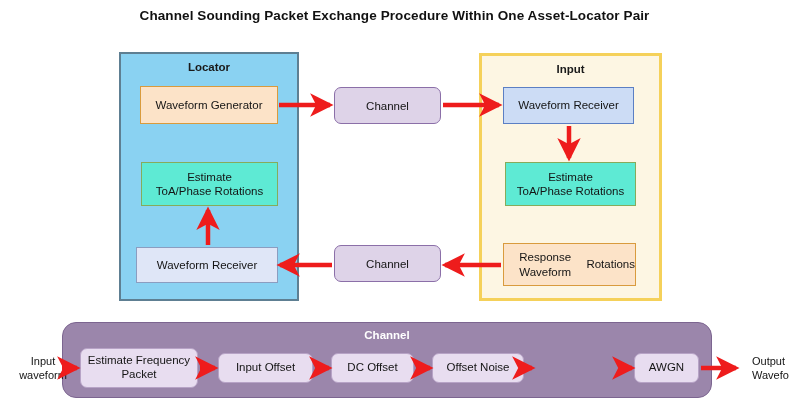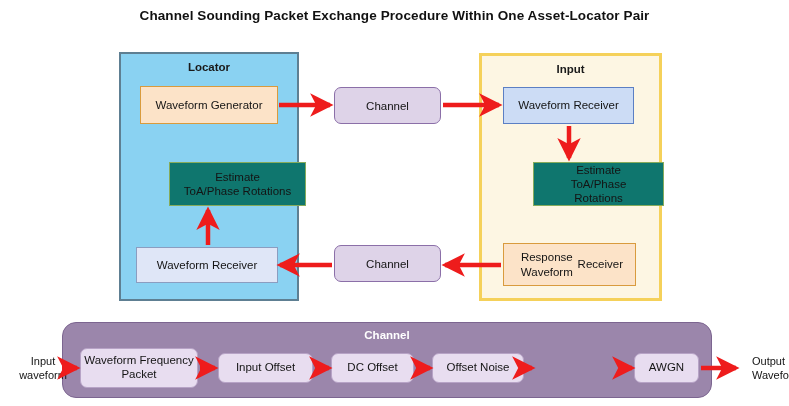--- a/index.html
+++ b/index.html
@@ -67,30 +67,29 @@
   .blk {
     position: absolute;
     box-sizing: border-box;
     display: flex;
     align-items: center;
     justify-content: center;
     text-align: center;
     font-size: 11.5px;
     line-height: 1.22;
     color: #141414;
-    padding: 2px 12px;
+    padding: 2px 0;
   }
   .blk-orange {
     background: #fce3c8;
     border: 1.5px solid #d99b3d;
   }
   .blk-green {
-    background: #0f766e;
+    background: #5eead4;
     border: 1.5px solid #86ab5b;
-    margin-left: 28px;
   }
   .blk-bluepale {
     background: #dfe6f7;
     border: 1.5px solid #8b9dc0;
   }
   .blk-blue {
     background: #ccdcf5;
     border: 1.5px solid #5b7fc4;
   }
 
@@ -193,37 +192,37 @@
     <span>Waveform Receiver</span>
   </div>
 
   <div class="blk blk-green" style="left:505px; top:162px; width:131px; height:44px; flex-direction:column;">
     <span>Estimate</span>
     <span>ToA/Phase Rotations</span>
   </div>
 
   <div class="blk blk-orange" style="left:503px; top:243px; width:133px; height:43px; ">
     <span>Response Waveform</span>
-    <span>Receiver</span>
+    <span>Rotations</span>
   </div>
 
   <div class="chan-pill" style="left:334px; top:87px; width:107px; height:37px;">
     <span>Channel</span>
   </div>
 
   <div class="chan-pill" style="left:334px; top:245px; width:107px; height:37px;">
     <span>Channel</span>
   </div>
 
   <div class="chan-panel">
     <div class="chan-panel-title">Channel</div>
   </div>
 
   <div class="chan-blk" style="left:80px; top:348px; width:118px; height:40px; flex-direction:column;">
-    <span>Waveform Frequency</span>
+    <span>Estimate Frequency</span>
     <span>Packet</span>
   </div>
 
   <div class="chan-blk" style="left:218px; top:353px; width:95px; height:30px;">
     <span>Input Offset</span>
   </div>
 
   <div class="chan-blk" style="left:331px; top:353px; width:83px; height:30px;">
     <span>DC Offset</span>
   </div>

